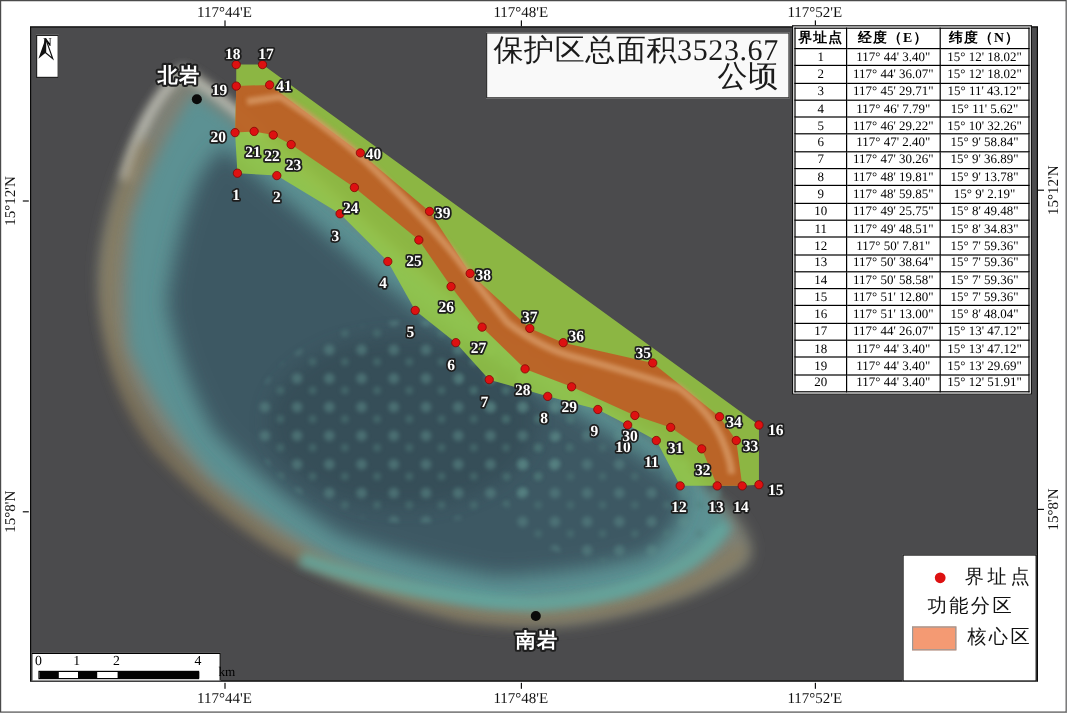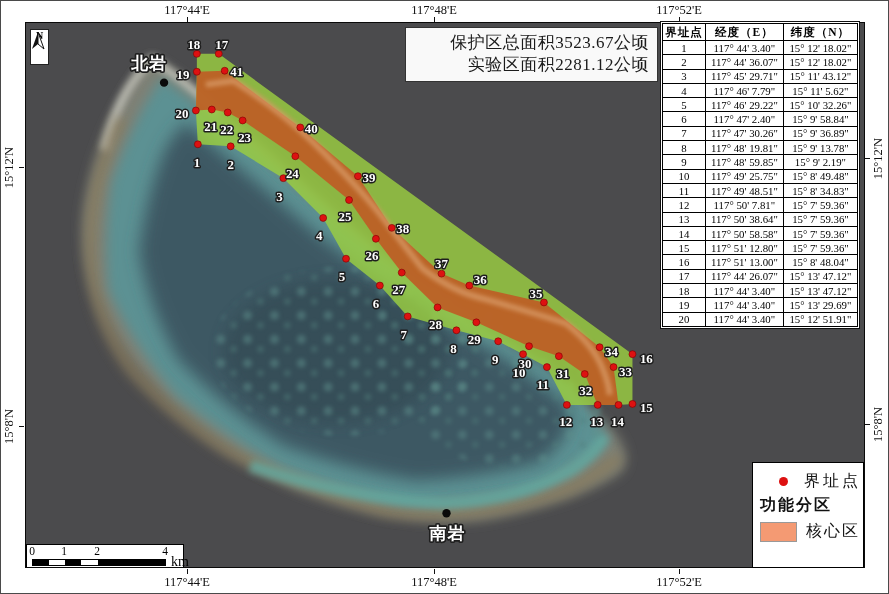--- a/index.html
+++ b/index.html
@@ -9,36 +9,36 @@
   .map svg{position:absolute;left:0;top:0;display:block}
   
   .axlab{position:absolute;font-size:12.5px;color:#111;white-space:nowrap}
   .axlab.h{transform:translateX(-50%)}
   .axlab.v{width:80px;text-align:center;transform:rotate(-90deg)}
   .tick{position:absolute;background:#111}
   .tick.v{width:1px;height:5px}
   .tick.h{width:5px;height:1px}
   
   .titlebox{position:absolute;left:405px;top:27px;width:253px;border:1px solid #333;background:rgba(255,255,255,.97);
-    padding:4px 8px 6px 0;text-align:right;font-size:17px;line-height:21.5px;color:#1b1b1b;letter-spacing:.5px}
+    padding:4px 8px 6px 0;text-align:right;font-size:25px;line-height:21.5px;color:#1b1b1b;letter-spacing:.5px}
   
   .north{position:absolute;left:4px;top:6px;width:19px;height:36px;background:#fff;border:1px solid #222;text-align:center}
   .north .n{font-size:10px;font-weight:bold;line-height:11px;color:#000}
   
   .scalebar{position:absolute;left:0;top:521px;width:158px;height:25px;background:#fff;border:1px solid #000}
   .sb-num{position:absolute;top:0;transform:translateX(-50%);font-size:11.5px;color:#000}
-  .sb-unit{position:absolute;left:144px;top:9px;font-size:14px;color:#000}
+  .sb-unit{position:absolute;left:155px;top:9px;font-size:11px;color:#000}
   .sb-bar{position:absolute;left:5px;top:14px;width:134px;height:7px;border:1px solid #000;background:#fff}
   .sb-seg{position:absolute;top:0;height:100%}
   
   .legend{position:absolute;left:752px;top:462px;width:112px;height:106px;background:#fff;border:1px solid #000;font-size:16px;color:#111}
   .lg-row1{display:flex;align-items:center;margin:8px 0 1px 0}
   .lg-dot{width:9px;height:9px;border-radius:50%;margin-left:26px}
   .lg-row1 span{margin-left:16px;letter-spacing:3px}
-  .lg-title{font-weight:bold;margin:3px 0 0 7px;letter-spacing:2px}
+  .lg-title{font-weight:normal;margin:3px 0 0 20px;letter-spacing:2px}
   .lg-item{display:flex;align-items:center;margin:5px 0 0 7px}
   .lg-sw{width:37px;height:20px;border:1px solid #999}
   .lg-item span{margin-left:9px;letter-spacing:2px}
   
   .tablebox{position:absolute;left:660px;top:21px;width:200px;background:#fff;border:1.5px solid #111;padding:1px}
   .tablebox table{border-collapse:collapse;width:100%;font-size:10.8px;color:#000;table-layout:fixed}
   .tablebox td,.tablebox th{border:1px solid #000;text-align:center;padding:0;height:14.3px;line-height:12px;font-weight:normal;overflow:hidden;white-space:nowrap}
   .tablebox th{font-size:11.5px;letter-spacing:1px;height:17px;font-weight:bold}
   
   .pt{font-family:"Liberation Serif","DejaVu Serif",serif;font-size:13px;font-weight:bold;fill:#fff;stroke:#1e1e1e;stroke-width:3px;paint-order:stroke;stroke-linejoin:round;text-anchor:middle}
@@ -222,21 +222,20 @@
       <div class="axlab v" style="left: -31px; top: 419px;">15°8'N</div>
       <div class="tick h" style="left: 19px; top: 426px;"></div>
       <div class="axlab v" style="left: 838px; top: 151px;">15°12'N</div>
       <div class="tick h" style="left: 865px; top: 158px;"></div>
       <div class="axlab v" style="left: 838px; top: 417px;">15°8'N</div>
       <div class="tick h" style="left: 865px; top: 424px;"></div>
     </div>
 
   <div class="titlebox" id="titlebox">
       <div>保护区总面积3523.67公顷</div>
-      <div>实验区面积2281.12公顷</div>
     </div>
 
   <div class="tablebox">
     <table>
       <colgroup>
           <col style="width:22%">
           <col style="width:40%">
           <col style="width:38%">
         </colgroup>
       <thead>

